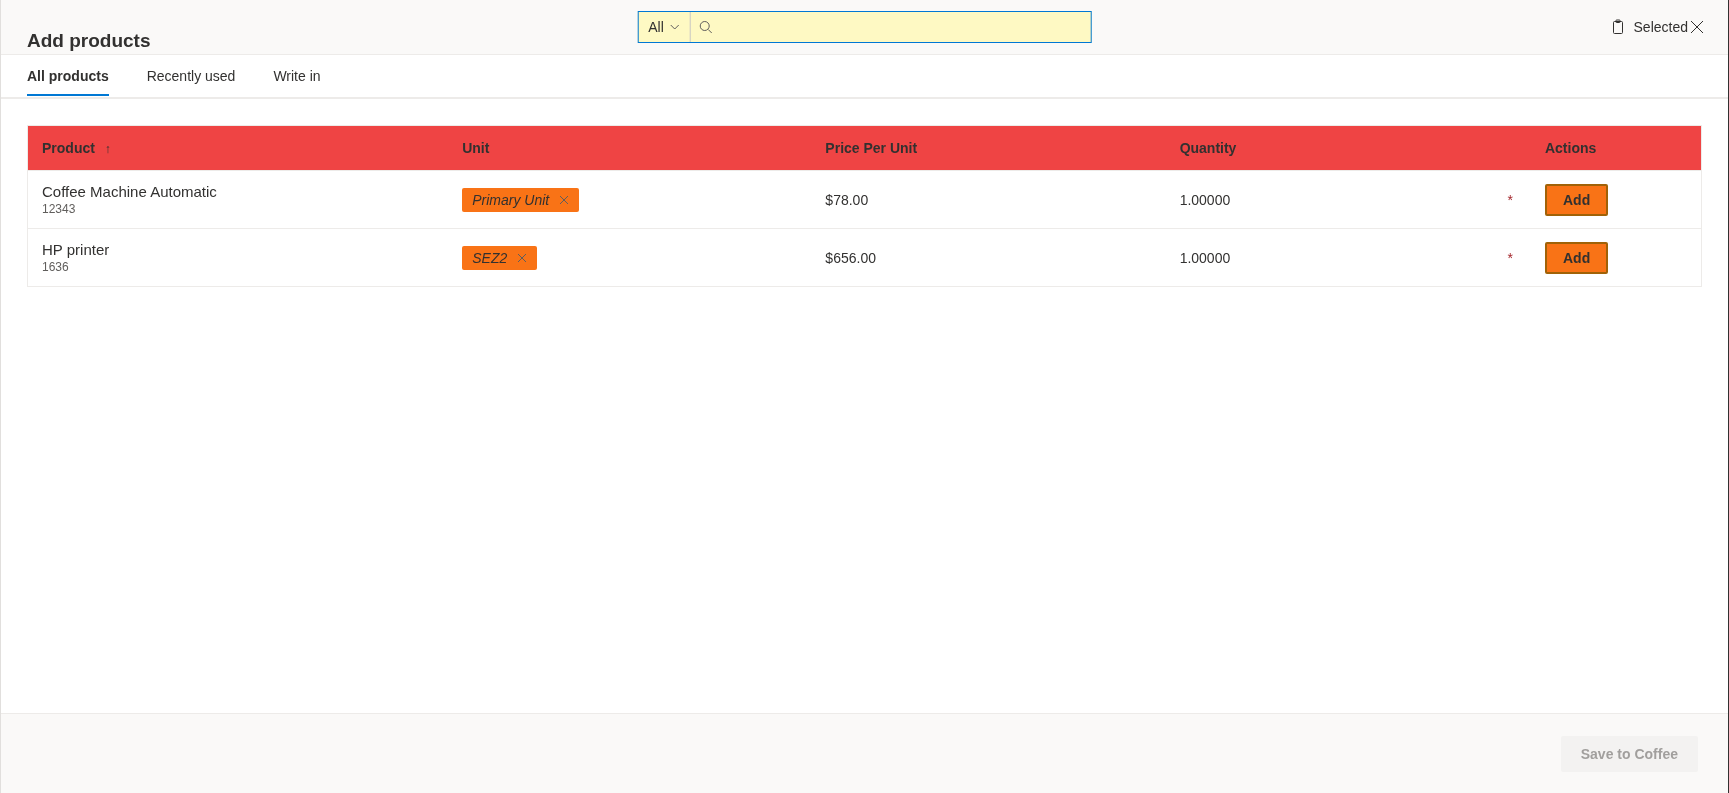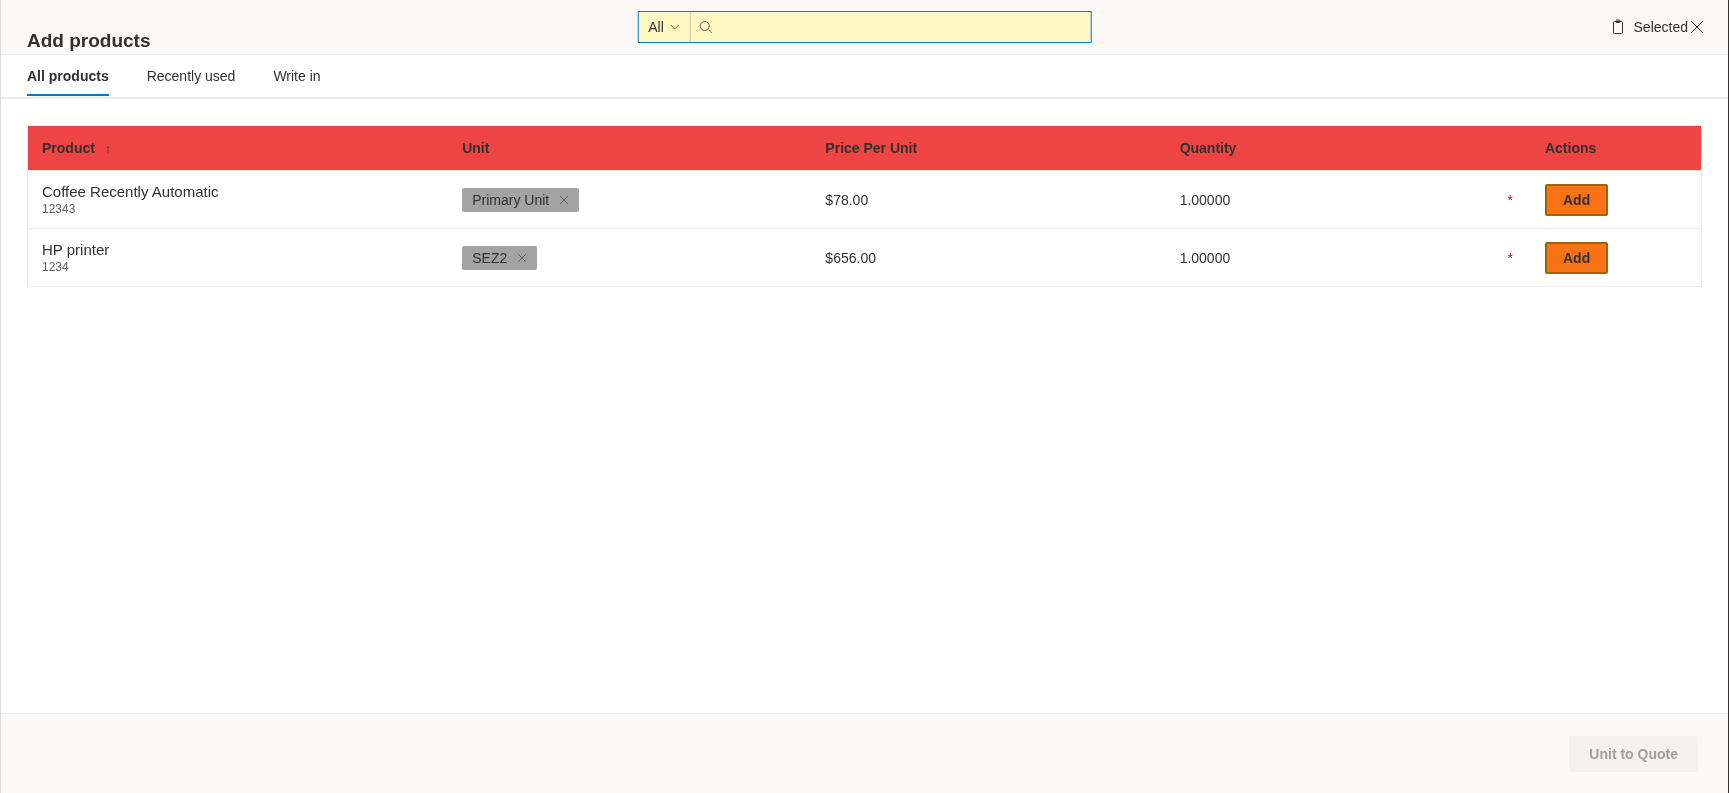--- a/index.html
+++ b/index.html
@@ -30,21 +30,21 @@
   .grid td { padding: 12px 14px; border-bottom: 1px solid #edebe9; font-size: 14px; color: #323130; vertical-align: middle; }
   .col-product   { width: 380px; }
   .col-unit      { width: 328px; }
   .col-price     { width: 320px; }
   .col-qty       { width: 330px; }
   .col-actions   { width: 154px; }
 
   .sort-arrow { margin-left: 6px; font-size: 12px; }
   .product-name { font-weight: 400; font-size: 15px; }
   .product-code { font-size: 12px; color: #605e5c; margin-top: 2px; }
-  .chip { display: inline-flex; align-items: center; gap: 10px; background: #a3a3a3; padding: 4px 10px; border-radius: 2px; font-size: 14px; }
+  .chip { display: inline-flex; align-items: center; gap: 10px; background: #f97316; padding: 4px 10px; border-radius: 2px; font-size: 14px; font-style: italic; }
   .chip-x { color: #605e5c; cursor: pointer; display:flex; }
   .qty-cell { display:flex; align-items:center; justify-content:space-between; padding-right: 4px; }
   .required { color: #a4262c; font-size: 14px; padding-left: 8px; }
   .btn { border: 2px solid #a16207; background: #f97316; padding: 6px 16px; font-size: 14px; font-weight: 600; cursor: pointer; border-radius: 2px; color:#323130; }
 
   
   .footer { height: 80px; background: #faf9f8; border-top: 1px solid #edebe9; display: flex; align-items: center; justify-content: flex-end; padding: 0 30px; }
   .btn-primary-disabled { background: #f3f2f1; color: #a19f9d; border: none; padding: 10px 20px; font-size: 14px; font-weight: 600; cursor: default; border-radius: 2px; }
 
   svg { display:block; }
@@ -112,21 +112,21 @@
         <th class="col-unit">Unit</th>
         <th class="col-price">Price Per Unit</th>
         <th class="col-qty">Quantity</th>
         <th class="col-actions">Actions</th>
       </tr>
     </thead>
     <tbody>
 
       <tr>
         <td>
-          <div class="product-name">Coffee Recently Automatic</div>
+          <div class="product-name">Coffee Machine Automatic</div>
           <div class="product-code">12343</div>
         </td>
         <td>
           <span class="chip">
             <span>Primary Unit</span>
             <span class="chip-x">
               <svg width="10" height="10" viewBox="0 0 10 10">
                   <line x1="1" y1="1" x2="9" y2="9" stroke="#605e5c" stroke-width="1"></line>
                   <line x1="9" y1="1" x2="1" y2="9" stroke="#605e5c" stroke-width="1"></line>
                 </svg>
@@ -141,21 +141,21 @@
           </div>
         </td>
         <td>
           <button class="btn">Add</button>
         </td>
       </tr>
 
       <tr>
         <td>
           <div class="product-name">HP printer</div>
-          <div class="product-code">1234</div>
+          <div class="product-code">1636</div>
         </td>
         <td>
           <span class="chip">
             <span>SEZ2</span>
             <span class="chip-x">
               <svg width="10" height="10" viewBox="0 0 10 10">
                   <line x1="1" y1="1" x2="9" y2="9" stroke="#605e5c" stroke-width="1"></line>
                   <line x1="9" y1="1" x2="1" y2="9" stroke="#605e5c" stroke-width="1"></line>
                 </svg>
             </span>
@@ -170,14 +170,14 @@
         </td>
         <td>
           <button class="btn">Add</button>
         </td>
       </tr>
     </tbody>
   </table>
 </div>
 
 <div class="footer">
-  <button class="btn-primary-disabled">Unit to Quote</button>
+  <button class="btn-primary-disabled">Save to Coffee</button>
 </div>
 
 </body></html>

